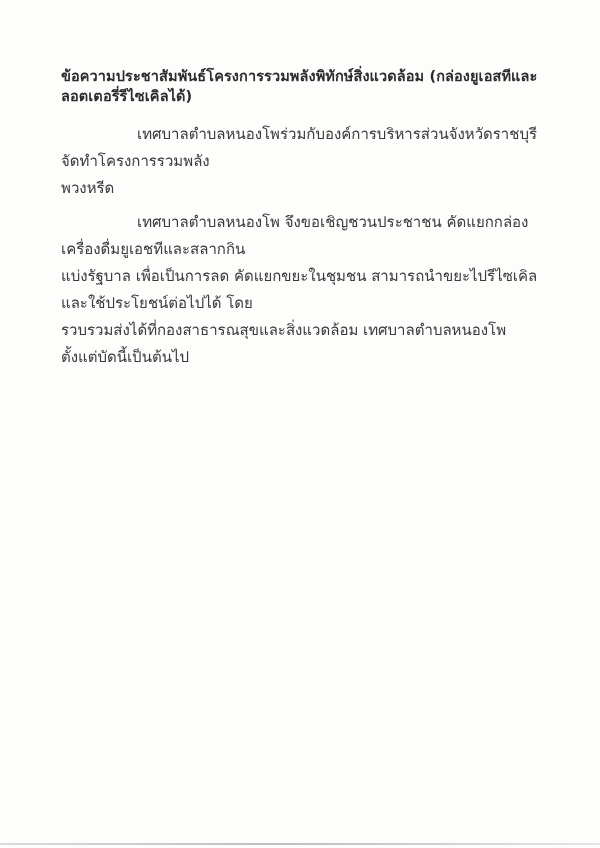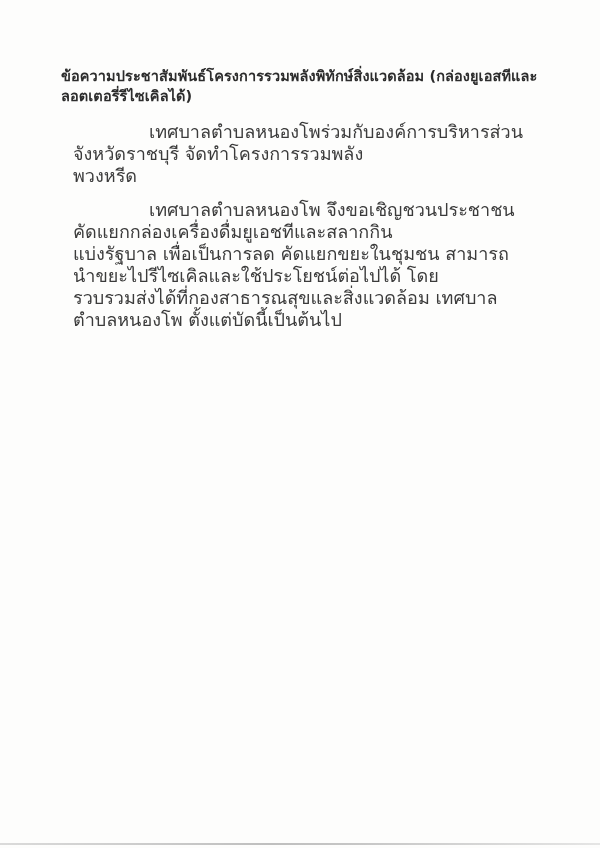--- a/index.html
+++ b/index.html
@@ -22,23 +22,23 @@
   .doc-title {
     margin: 0 0 15px 0;
     font-size: 14.5px;
     font-weight: bold;
     text-align: left;
     line-height: 20px;
     color: #2c2c2c;
     letter-spacing: 0.1px;
   }
   .para {
-    margin: 12px;
-    font-size: 18px;
-    line-height: 22px;
+    margin: 0;
+    font-size: 15px;
+    line-height: 27px;
   }
   .para + .para {
     margin-top: 7px;
   }
   .line {
     white-space: pre-wrap;
     min-height: 21px;
   }
   .line.first {
     text-indent: 76px;

